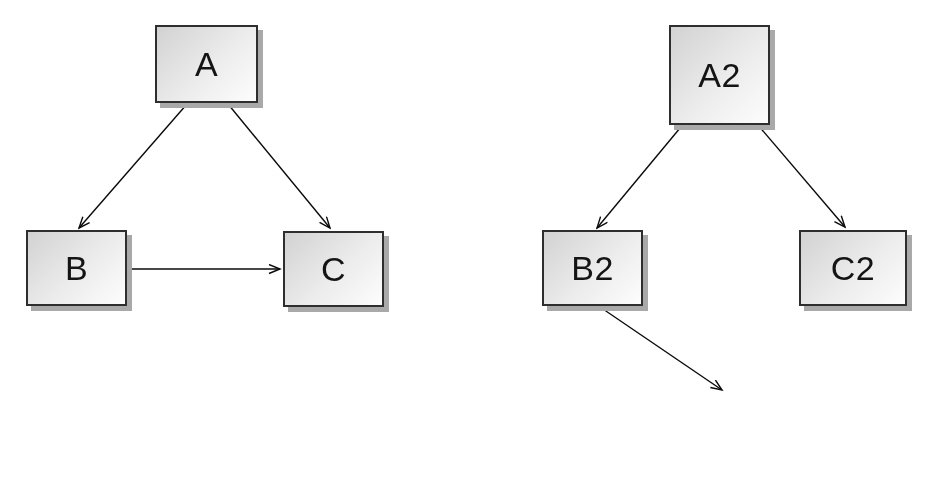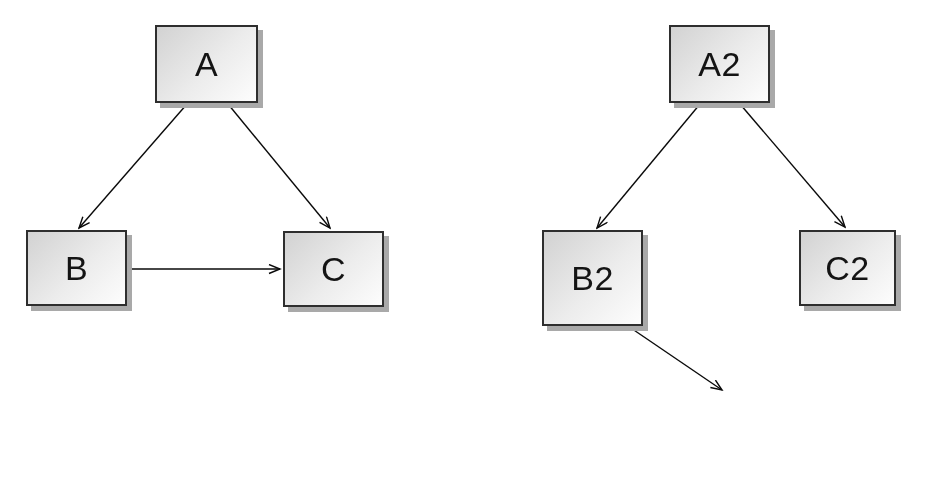--- a/index.html
+++ b/index.html
@@ -38,23 +38,23 @@
     box-shadow: 5px 5px 0 var(--node-shadow, #a9a9a9);
     font-size: 34px;
     color: #141414;
     letter-spacing: 0.5px;
     user-select: none;
   }
   
   .pos-A  { left: 155px; top: 25px;  width: 103px; height: 78px; }
   .pos-B  { left: 26px;  top: 230px; width: 101px; height: 76px; }
   .pos-C  { left: 283px; top: 231px; width: 101px; height: 76px; }
-  .pos-A2 { left: 669px; top: 25px;  width: 101px; height: 78px; }
-  .pos-B2 { left: 542px; top: 230px; width: 101px; height: 96px; }
-  .pos-C2 { left: 799px; top: 230px; width: 97px; height: 76px; }
+  .pos-A2 { left: 669px; top: 25px;  width: 101px; height: 100px; }
+  .pos-B2 { left: 542px; top: 230px; width: 101px; height: 76px; }
+  .pos-C2 { left: 799px; top: 230px; width: 108px; height: 76px; }
   .pos-C3 { left: 675px; top: 392px; width: 103px; height: 78px; }
 </style>
 </head>
 <body>
 
 <div class="canvas">
 
   <svg class="edges-svg" width="940" height="504" viewBox="0 0 940 504" xmlns="http://www.w3.org/2000/svg">
     <defs>
       <marker id="arrowhead" markerWidth="14" markerHeight="12" refX="12" refY="5" orient="auto" markerUnits="userSpaceOnUse">

